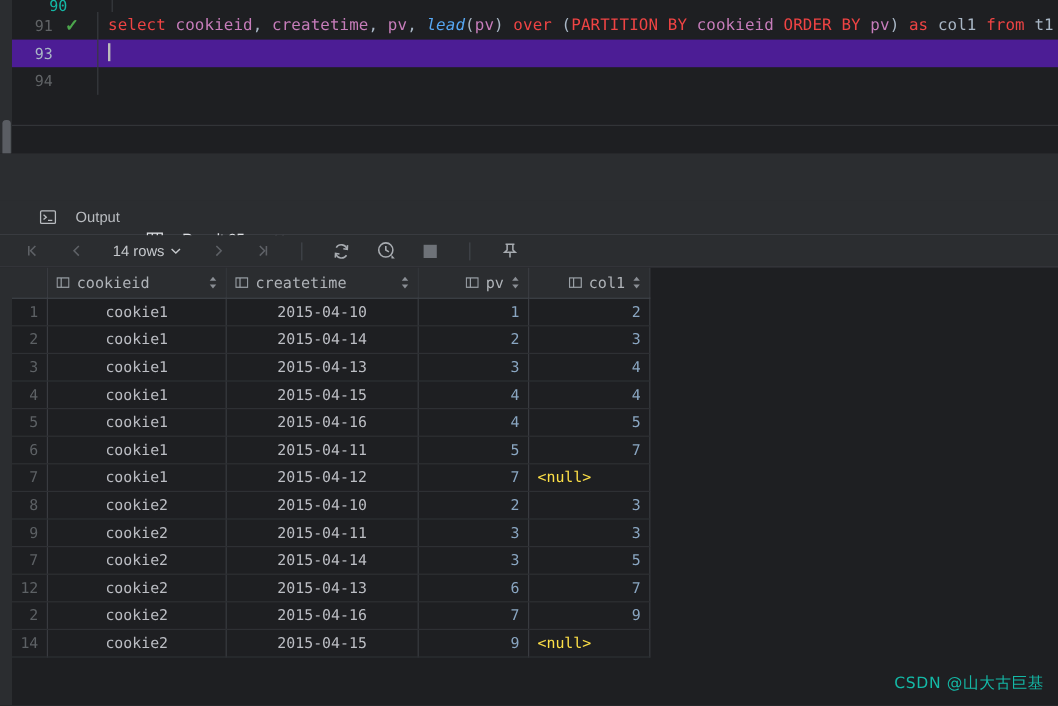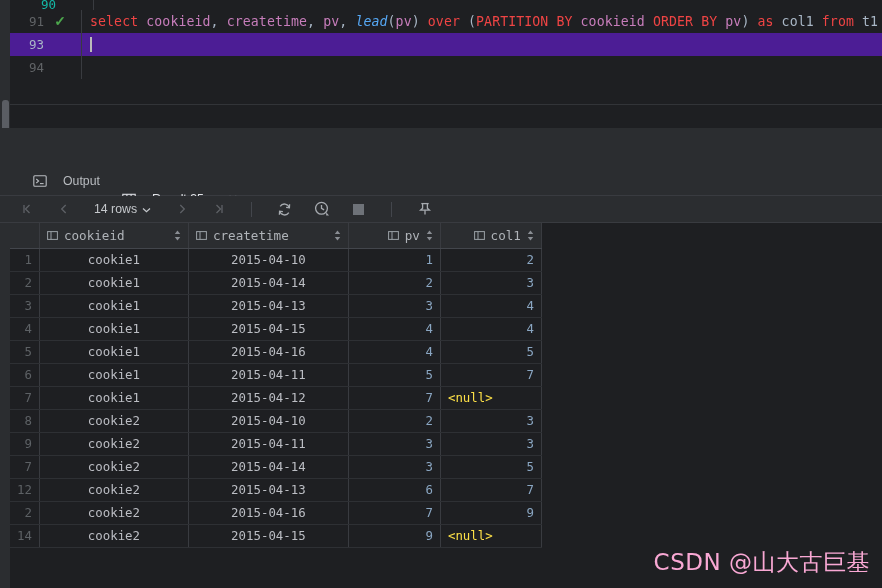--- a/index.html
+++ b/index.html
@@ -154,21 +154,21 @@
     background:#1e1f22; color:#5d6165; text-align:right; padding-right:8px;
     width:28px;
   }
   td.tx { color:#bcbec4; text-align:center; }
   td.num { color:#8aa6c2; text-align:right; }
   td.nul { color:#fde047; text-align:left; }
 
   
   .watermark {
     position:absolute; right:12px; bottom:10px;
-    color:#f9a8d4; font-size:23px; letter-spacing:0.5px;
+    color:#14b8a6; font-size:13px; letter-spacing:0.5px;
     font-family:"DejaVu Sans", sans-serif;
   }
 </style>
 </head>
 <body>
 
 <div class="app">
 
   <div class="editor">
     <div class="editor-scroll-track">

